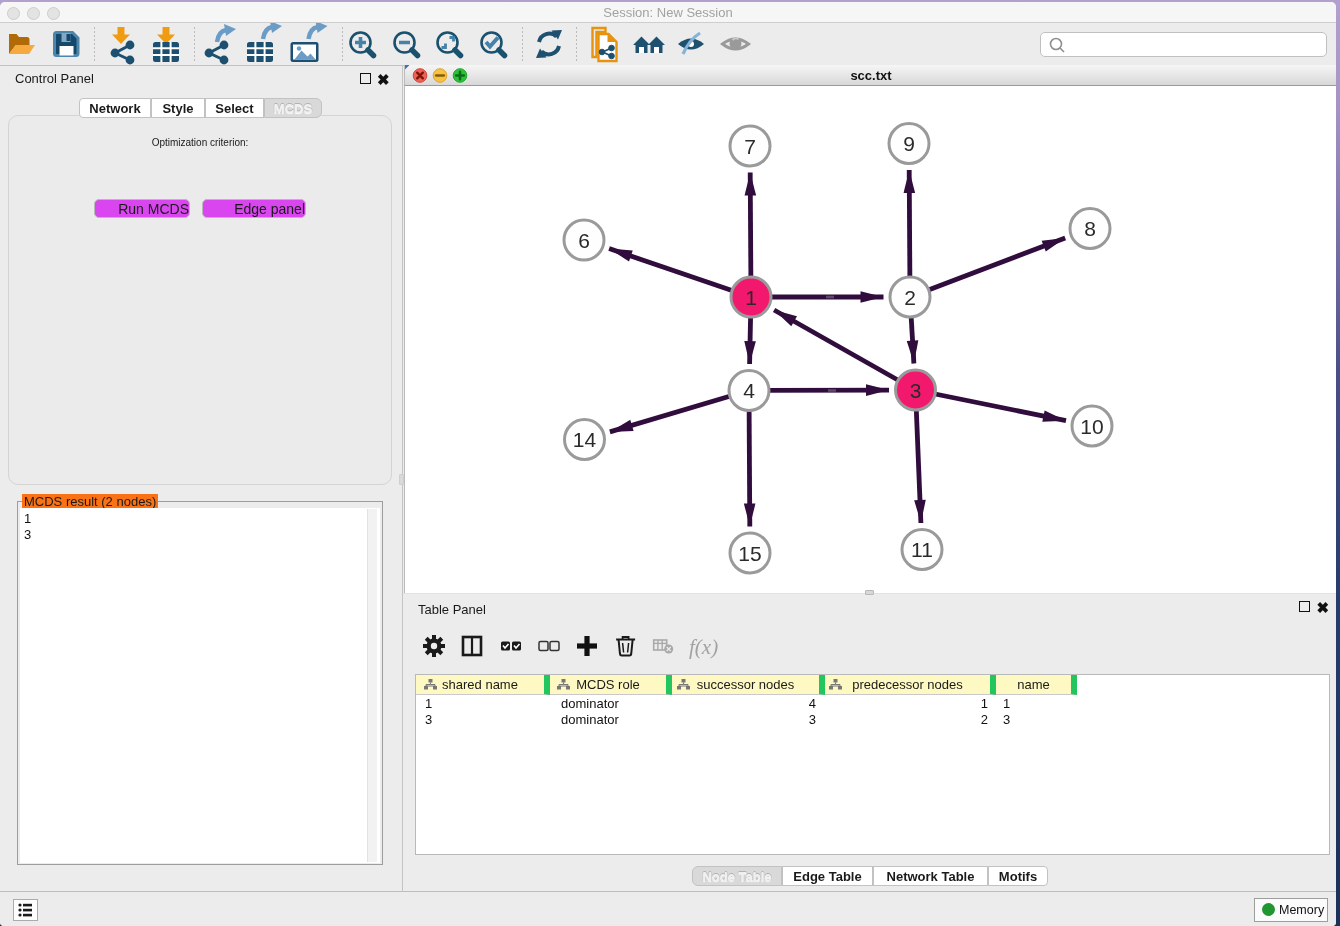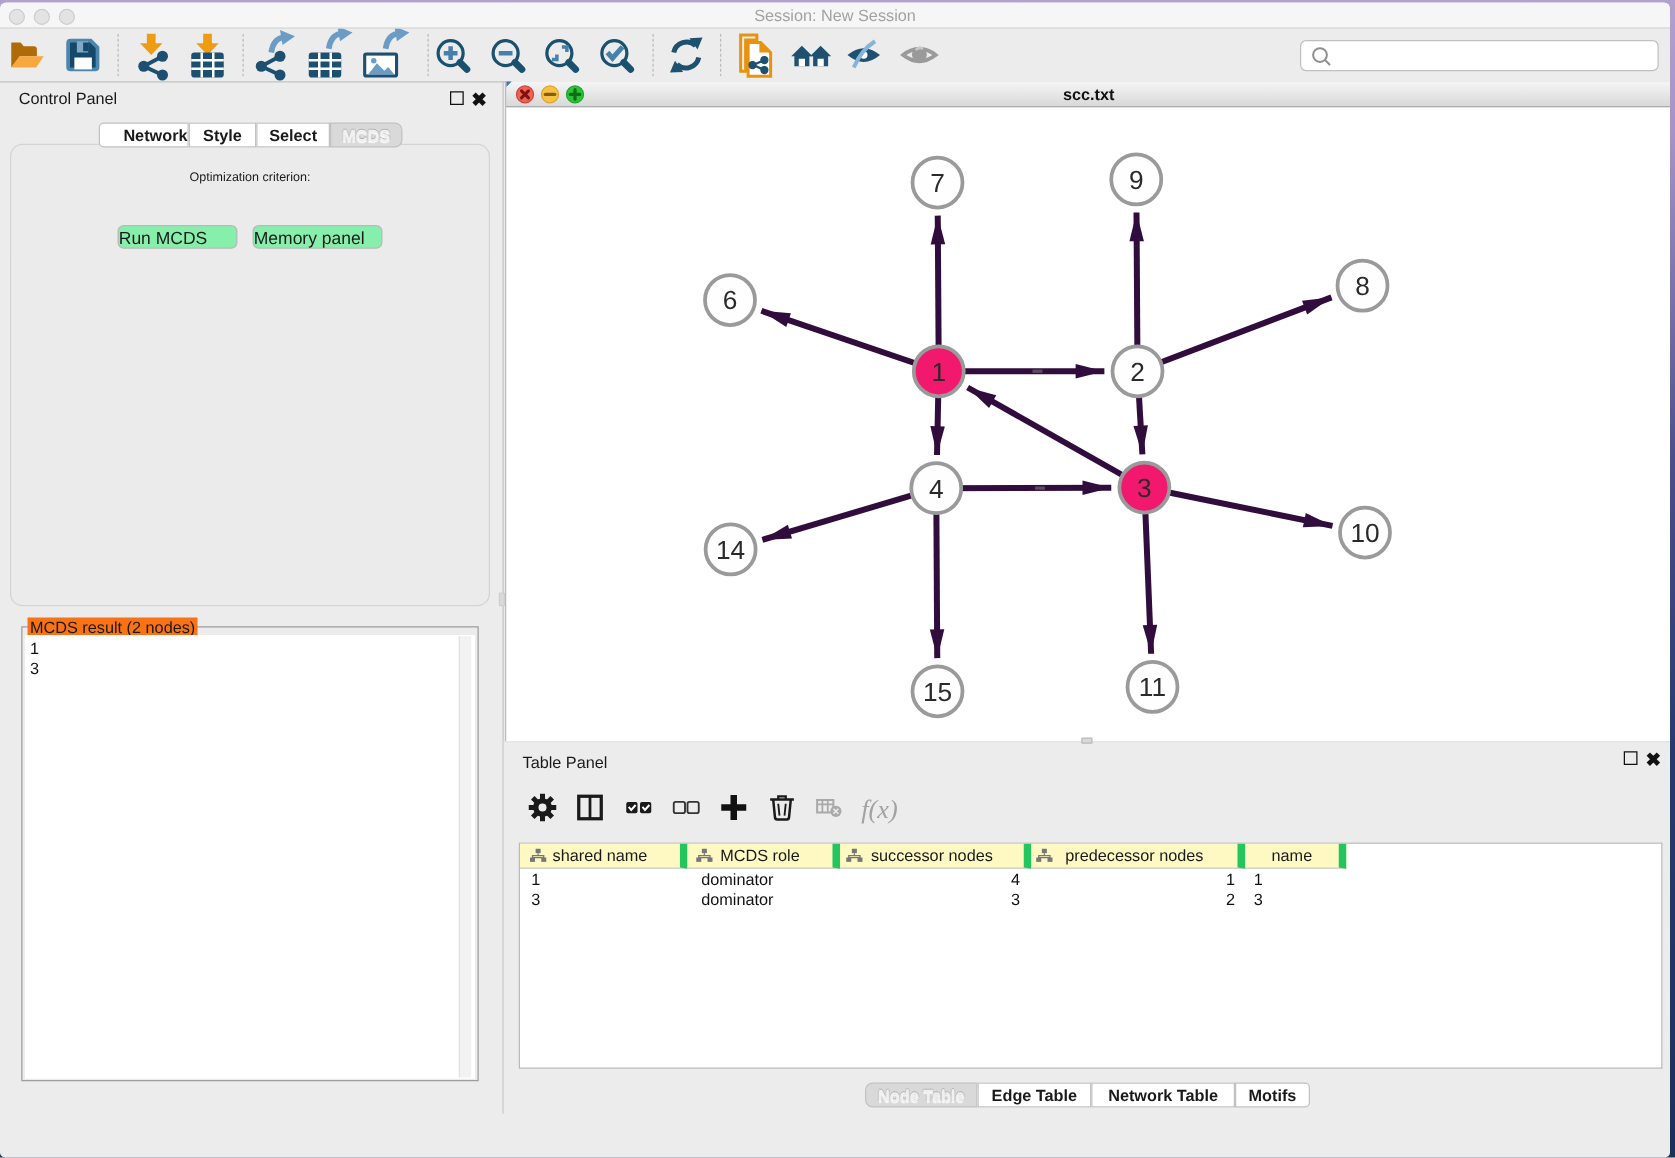--- a/index.html
+++ b/index.html
@@ -13,21 +13,21 @@
 #toolbar{position:absolute;left:0;top:21px;width:1336px;height:43px;background:#ececec;border-bottom:1px solid #c2c2c2;}
 .tsep{position:absolute;top:4px;height:34px;width:1px;background-image:linear-gradient(#bbb 60%,transparent 0);background-size:1px 4px;}
 #search{position:absolute;left:1040px;top:9px;width:287px;height:25px;background:#fff;border:1px solid #c0c0c0;border-radius:5px;}
 
 #cp-title{position:absolute;left:15px;top:69px;font-size:13px;color:#1a1a1a;}
 #cp-box{position:absolute;left:8px;top:113px;width:384px;height:370px;border:1px solid #d4d4d4;border-radius:10px;background:#ebebeb;}
 .tab{position:absolute;top:96px;height:20px;border:1px solid #c2c2c2;background:#fff;font-size:13px;font-weight:bold;color:#1a1a1a;text-align:center;line-height:19px;}
 
 #opt-label{position:absolute;left:0;top:135px;width:400px;text-align:center;font-size:10px;color:#1a1a1a;}
 #dropdown{position:absolute;left:44px;top:159px;width:311px;height:19px;background:#fff;border:1px solid #b9b9b9;border-radius:4px;font-size:14px;color:#1a1a1a;line-height:18px;padding-left:13px;}
-.btn{position:absolute;top:178px;height:19px;background:#86efac;border:1px solid #b9b9b9;border-radius:5px;font-size:14px;color:#1a1a1a;text-align:left;line-height:18px;}
+.btn{position:absolute;top:197px;height:19px;background:#d946ef;border:1px solid #b9b9b9;border-radius:5px;font-size:14px;color:#1a1a1a;text-align:right;line-height:18px;}
 
 #fs{position:absolute;left:17px;top:499px;width:366px;height:364px;border:1px solid #9d9d9d;}
 #fs-label{position:absolute;left:22px;top:492px;background:#f97316;font-size:13px;color:#1a1a1a;padding:0 2px;}
 #fs-area{position:absolute;left:20px;top:506px;width:360px;height:355px;background:#fff;}
 #fs-scroll{position:absolute;right:3px;top:1px;width:10px;height:353px;background:#f2f2f2;border-left:1px solid #e2e2e2;}
 #fs-text{position:absolute;left:4px;top:3px;font-size:13px;color:#111;line-height:16px;}
 
 #vdiv{position:absolute;left:402px;top:63px;width:1px;height:826px;background:#c4c4c4;}
 
 #scc{position:absolute;left:404px;top:63px;width:932px;height:528px;}
@@ -200,27 +200,27 @@
       <circle cx="9" cy="9" r="5.5" fill="none" stroke="#8e8e8e" stroke-width="1.6"></circle>
       <line x1="13" y1="13" x2="17" y2="17" stroke="#8e8e8e" stroke-width="1.6"></line>
     </svg>
         </div>
   </div>
 
   <div id="cp-title">Control Panel</div>
   <div style="position:absolute;left:360px;top:71px;width:11px;height:11px;border:1.6px solid #111;"></div>
   <div style="position:absolute;left:377px;top:69px;font-size:15px;font-weight:bold;color:#111;">✖</div>
   <div id="cp-box"></div>
-  <div class="tab" style="left:79px;width:72px;border-radius:4px 0 0 4px;text-align:right;">Network</div>
+  <div class="tab" style="left:79px;width:72px;border-radius:4px 0 0 4px;">Network</div>
   <div class="tab" style="left:151px;width:54px;">Style</div>
   <div class="tab" style="left:205px;width:59px;">Select</div>
   <div class="tab tabd" style="left:264px;width:58px;border-radius:0 6px 6px 0;">MCDS</div>
   <div id="opt-label">Optimization criterion:</div>
   <div class="btn" style="left:94px;width:96px;">Run MCDS</div>
-  <div class="btn" style="left:202px;width:104px;">Memory panel</div>
+  <div class="btn" style="left:202px;width:104px;">Edge panel</div>
   <div id="fs"></div>
   <div id="fs-label">MCDS result (2 nodes)</div>
   <div id="fs-area">
         <div id="fs-scroll"></div>
         <div id="fs-text">1<br>3</div>
       </div>
   <div id="vdiv"></div>
   <div style="position:absolute;left:399px;top:472px;width:5px;height:11px;background:#d9d9d9;border:1px solid #cfcfcf;z-index:6;border-radius:1px;"></div>
   <div style="position:absolute;left:865px;top:588px;width:9px;height:5px;background:#d8d8d8;border:1px solid #b8b8b8;z-index:6;border-radius:1px;"></div>
 
@@ -398,14 +398,29 @@
       <div class="td" style="left:145px;top:37px;">dominator</div>
       <div class="td" style="left:256px;top:37px;width:144px;text-align:right;">3</div>
       <div class="td" style="left:409px;top:37px;width:163px;text-align:right;">2</div>
       <div class="td" style="left:587px;top:37px;">3</div>
     </div>
   </div>
   <div class="btab tabd" style="left:692px;width:90px;border-radius:6px 0 0 6px;">Node Table</div>
   <div class="btab" style="left:782px;width:91px;">Edge Table</div>
   <div class="btab" style="left:873px;width:115px;">Network Table</div>
   <div class="btab" style="left:988px;width:60px;border-radius:0 4px 4px 0;">Motifs</div>
+  <div id="status">
+    <div id="listbtn">
+          <svg width="23" height="20" style="position:absolute;left:0;top:0">
+      <g fill="#1a1a1a">
+        <circle cx="6" cy="5" r="1.6"></circle>
+              <circle cx="6" cy="10" r="1.6"></circle>
+              <circle cx="6" cy="15" r="1.6"></circle>
+        <rect x="9" y="3.8" width="9" height="2.6"></rect>
+              <rect x="9" y="8.8" width="9" height="2.6"></rect>
+              <rect x="9" y="13.8" width="9" height="2.6"></rect>
+      </g>
+    </svg>
+        </div>
+    <div id="membtn"><span style="display:inline-block;width:13px;height:13px;border-radius:50%;background:#1f9632;vertical-align:-2px;margin:0 4px 0 7px;"></span>Memory</div>
+  </div>
 </div>
 </div>
 
 </body></html>

